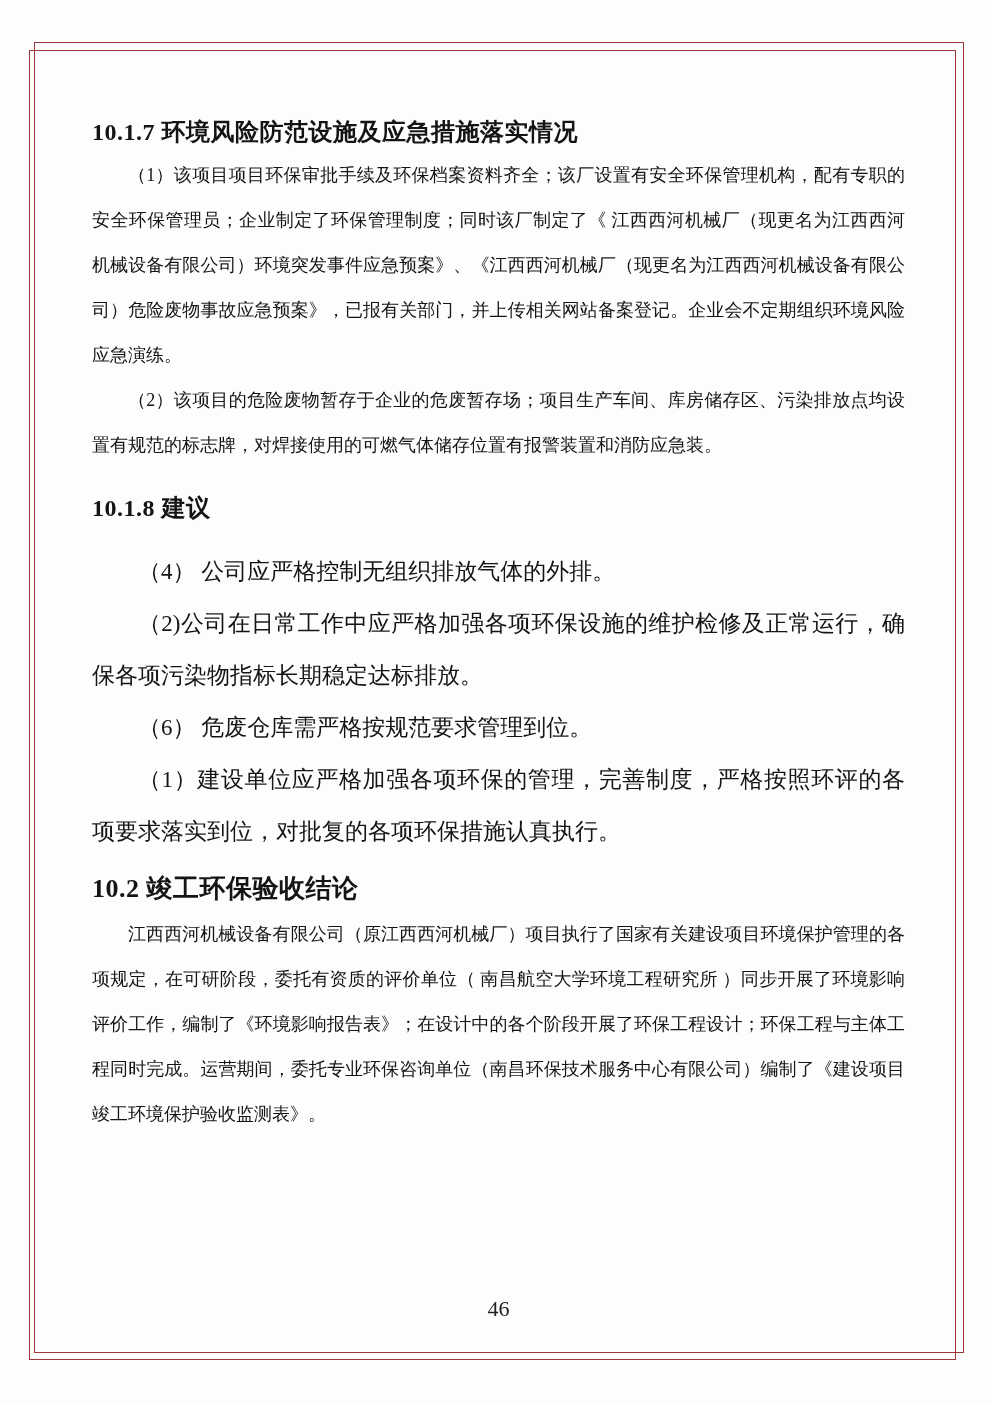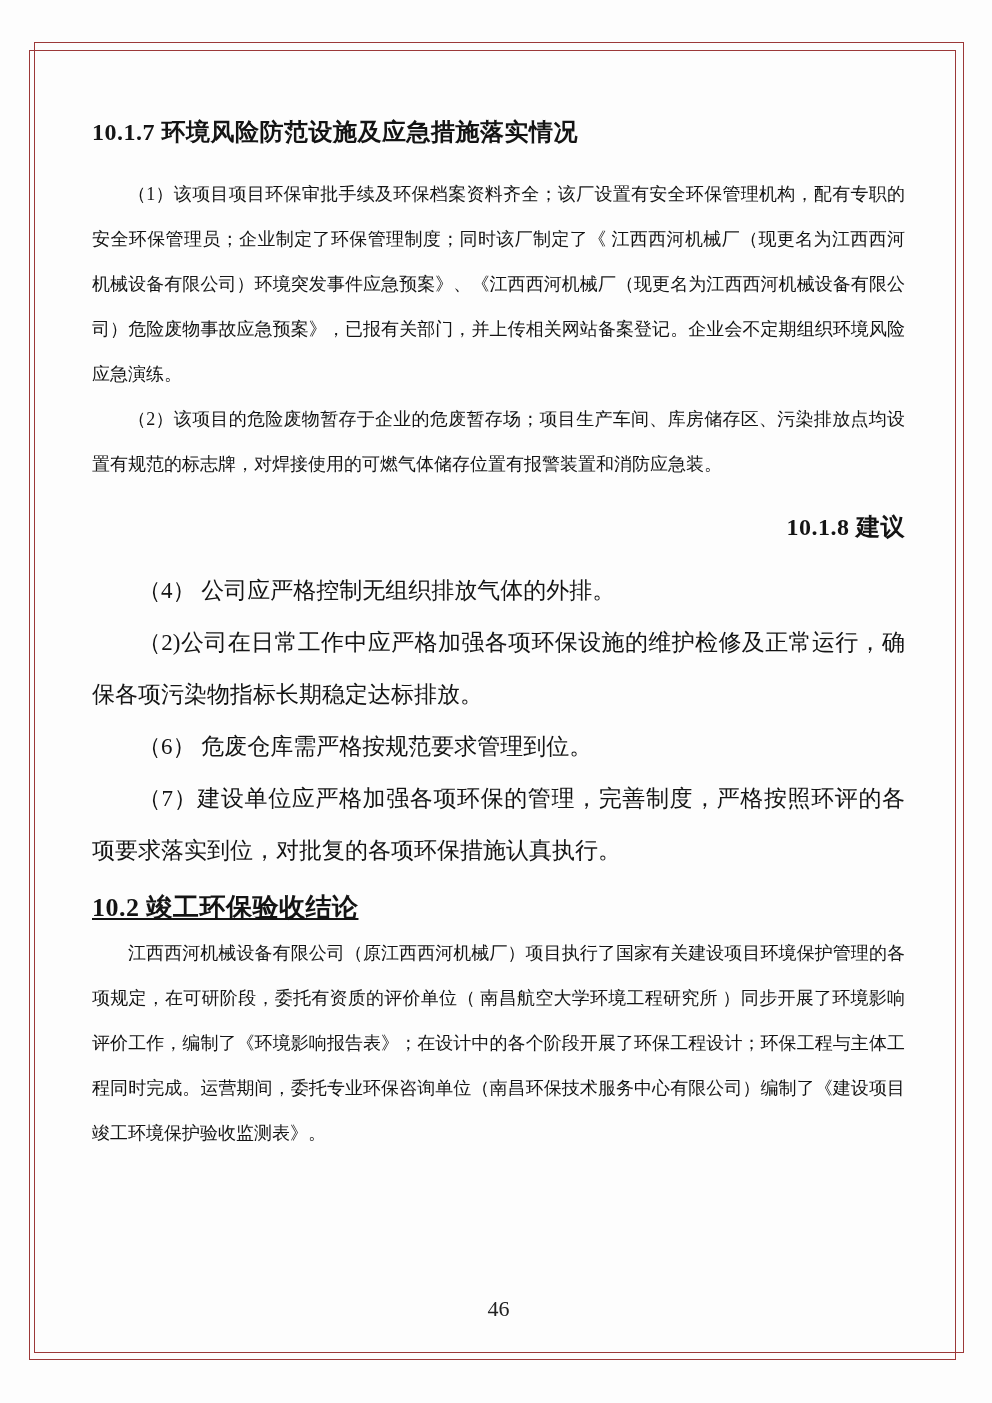--- a/index.html
+++ b/index.html
@@ -28,35 +28,33 @@
     position: absolute;
     left: 92px;
     top: 116px;
     width: 813px;
   }
   .h3 {
     font-size: 24px;
     font-weight: bold;
     line-height: 32px;
     letter-spacing: 0.5px;
-    margin-bottom: 24px;
+    margin-bottom: 5px;
   }
   .h3.second {
     margin-top: 24px;
     margin-bottom: 22px;
-    text-align: right;
   }
   .h2 {
     font-size: 26px;
     font-weight: bold;
     line-height: 34px;
     letter-spacing: 0.5px;
     margin-top: 14px;
     margin-bottom: 6px;
-    text-decoration: underline;
   }
   .body-p {
     font-size: 18px;
     line-height: 45px;
     text-align: justify;
     text-justify: inter-ideograph;
     text-indent: 2em;
   }
   .suggest-p {
     font-size: 23px;
@@ -91,21 +89,21 @@
   <p class="body-p">（2）该项目的危险废物暂存于企业的危废暂存场；项目生产车间、库房储存区、污染排放点均设置有规范的标志牌，对焊接使用的可燃气体储存位置有报警装置和消防应急装。</p>
 
   <div class="h3 second">10.1.8 建议</div>
 
   <p class="suggest-p">（4） 公司应严格控制无组织排放气体的外排。</p>
 
   <p class="suggest-p">（2)公司在日常工作中应严格加强各项环保设施的维护检修及正常运行，确保各项污染物指标长期稳定达标排放。</p>
 
   <p class="suggest-p">（6） 危废仓库需严格按规范要求管理到位。</p>
 
-  <p class="suggest-p">（7）建设单位应严格加强各项环保的管理，完善制度，严格按照环评的各项要求落实到位，对批复的各项环保措施认真执行。</p>
+  <p class="suggest-p">（1）建设单位应严格加强各项环保的管理，完善制度，严格按照环评的各项要求落实到位，对批复的各项环保措施认真执行。</p>
 
   <div class="h2">10.2 竣工环保验收结论</div>
 
   <p class="body-p">江西西河机械设备有限公司（原江西西河机械厂）项目执行了国家有关建设项目环境保护管理的各项规定，在可研阶段，委托有资质的评价单位（ 南昌航空大学环境工程研究所 ）同步开展了环境影响评价工作，编制了《环境影响报告表》；在设计中的各个阶段开展了环保工程设计；环保工程与主体工程同时完成。运营期间，委托专业环保咨询单位（南昌环保技术服务中心有限公司）编制了《建设项目竣工环境保护验收监测表》。</p>
 
 </div>
 
 <div class="footer">46</div>
 
 </body></html>

